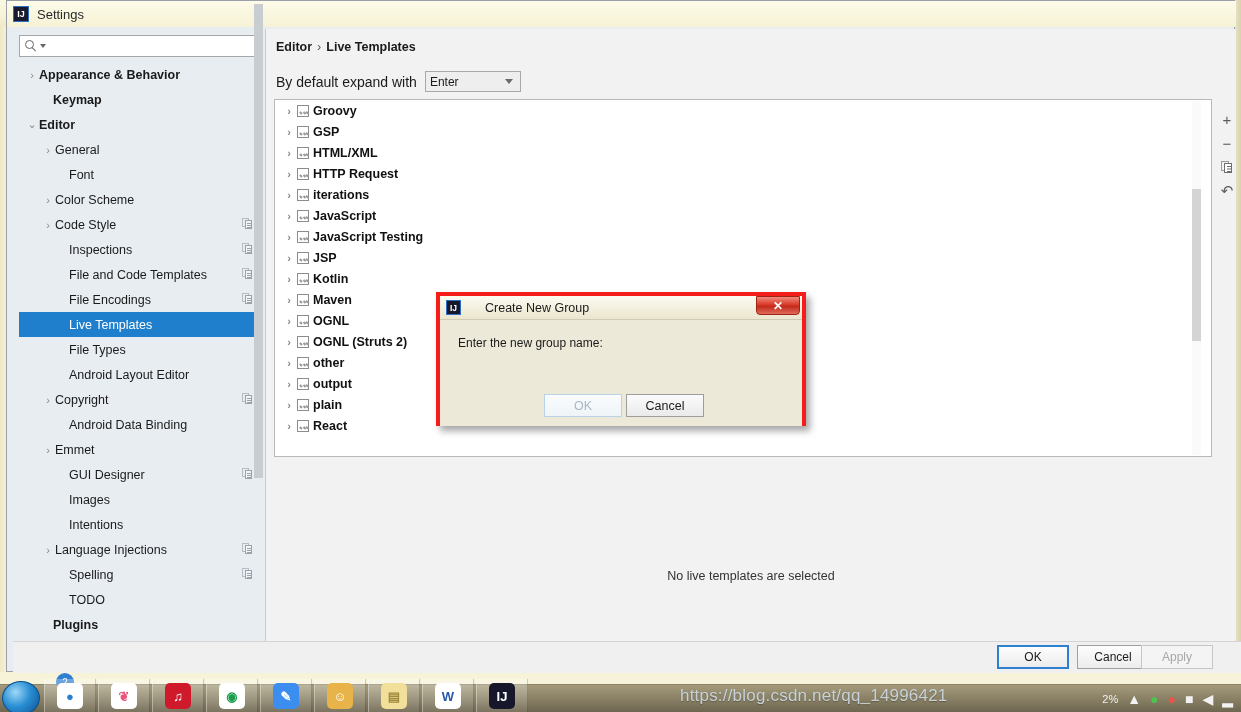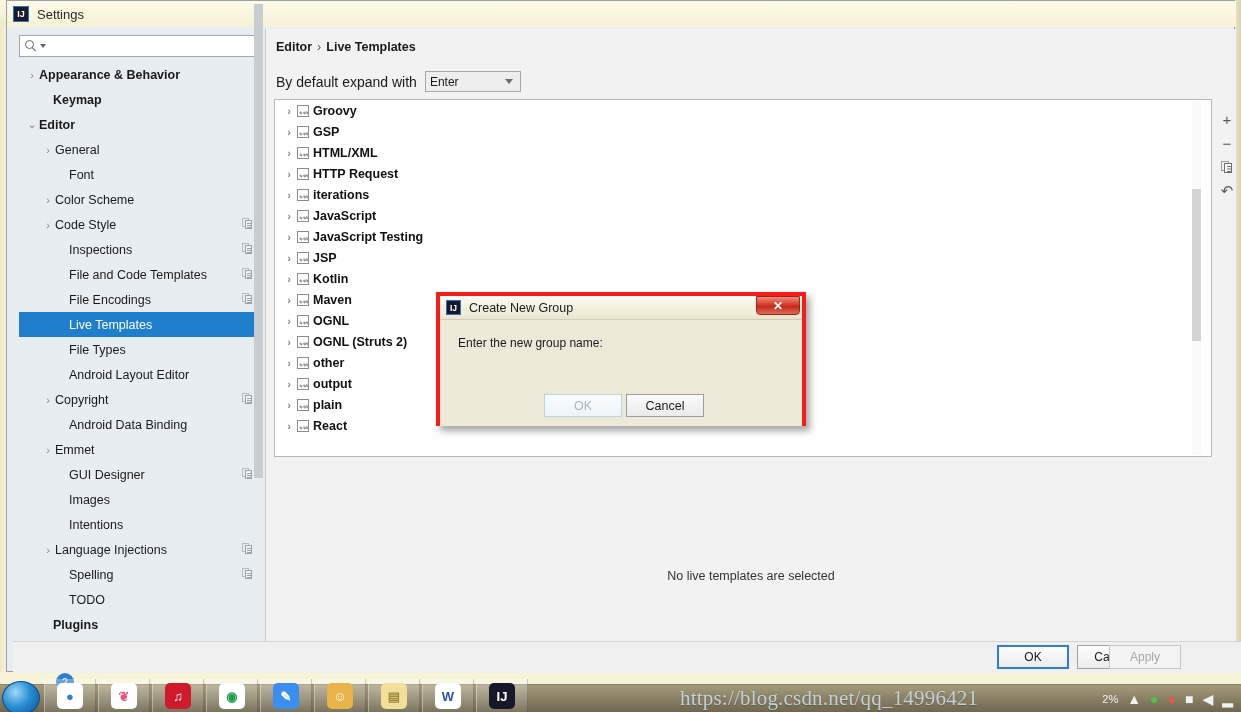--- a/index.html
+++ b/index.html
@@ -246,40 +246,40 @@
     font-size: 12px; font-family: "Liberation Sans", sans-serif;
     background: linear-gradient(to bottom, #fdfdfd, #ececec);
     border: 1px solid #a0a0a0; color: #1a1a1a;
   }
   .win-btn.focused {
     border: 2px solid #2f7fd0;
   }
   .win-btn.disabled { color: #a7a7a7; border-color: #c6c6c6; background: #f4f4f4; }
   #btn-ok { left: 984px; }
   #btn-cancel { left: 1064px; }
-  #btn-apply { left: 1096px; }
+  #btn-apply { left: 1128px; }
 
   
   .modal {
     position: absolute; left: 436px; top: 292px; width: 370px; height: 134px;
     background: #ece9d8; border: 4px solid #f51c1c;
     box-shadow: 4px 5px 7px rgba(0,0,0,.35);
   }
   .modal-title {
     height: 24px; background: linear-gradient(to bottom, #fcfbf1, #eae6cf);
     display: flex; align-items: center; padding-left: 6px;
     border-bottom: 1px solid #cfcbb4; position: relative;
   }
   .modal-ij {
     width: 15px; height: 15px; background: #17172b; color: #fff;
     font-size: 8.5px; font-weight: bold;
     display: flex; align-items: center; justify-content: center;
     border: 1px solid #2d6fc4;
   }
-  .modal-title-text { margin-left: 8px; font-size: 12.5px; color: #1a1a1a; text-align: right; }
+  .modal-title-text { margin-left: 24px; font-size: 12.5px; color: #1a1a1a; text-align: right; }
   .modal-close {
     position: absolute; right: 2px; top: 0px; width: 44px; height: 19px;
     background: linear-gradient(to bottom, #f08a7e 0%, #d93b2a 45%, #c22a1b 55%, #e06b5a 100%);
     border: 1px solid #a02414; border-radius: 0 0 4px 4px;
     color: #fff; font-size: 12px; font-weight: bold;
     display: flex; align-items: center; justify-content: center;
   }
   .modal-body { position: relative; height: 106px; background: #ece9d8; }
   .modal-label {
     position: absolute; left: 18px; top: 16px; font-size: 12px; color: #1a1a1a;
@@ -333,24 +333,24 @@
   .tray {
     position: absolute; right: 4px; top: 0; height: 28px;
     display: flex; align-items: center; gap: 9px; padding-right: 4px;
   }
   .tray .t-ico { font-size: 14px; color: #f2f2f2; }
   .tray .t-pct { font-size: 11px; color: #f0f0f0; }
 
   
   .watermark {
     position: absolute; left: 985px; top: 686px;
-    font-size: 21px; color: rgba(210,222,232,.88);
+    font-size: 17px; color: rgba(210,222,232,.88);
     white-space: nowrap; letter-spacing: .2px;
     transform: translateX(-305px);
-    font-family: Liberation Serif, serif;
+    font-family: Liberation Sans, sans-serif;
     text-shadow: 0 1px 1px rgba(0,0,0,.25);
   }
 </style>
 </head>
 <body>
 
 <div id="root">
 
   <div class="bg-top">
     <div class="bg-top-blur" style="left:88px;">IDE src</div>

